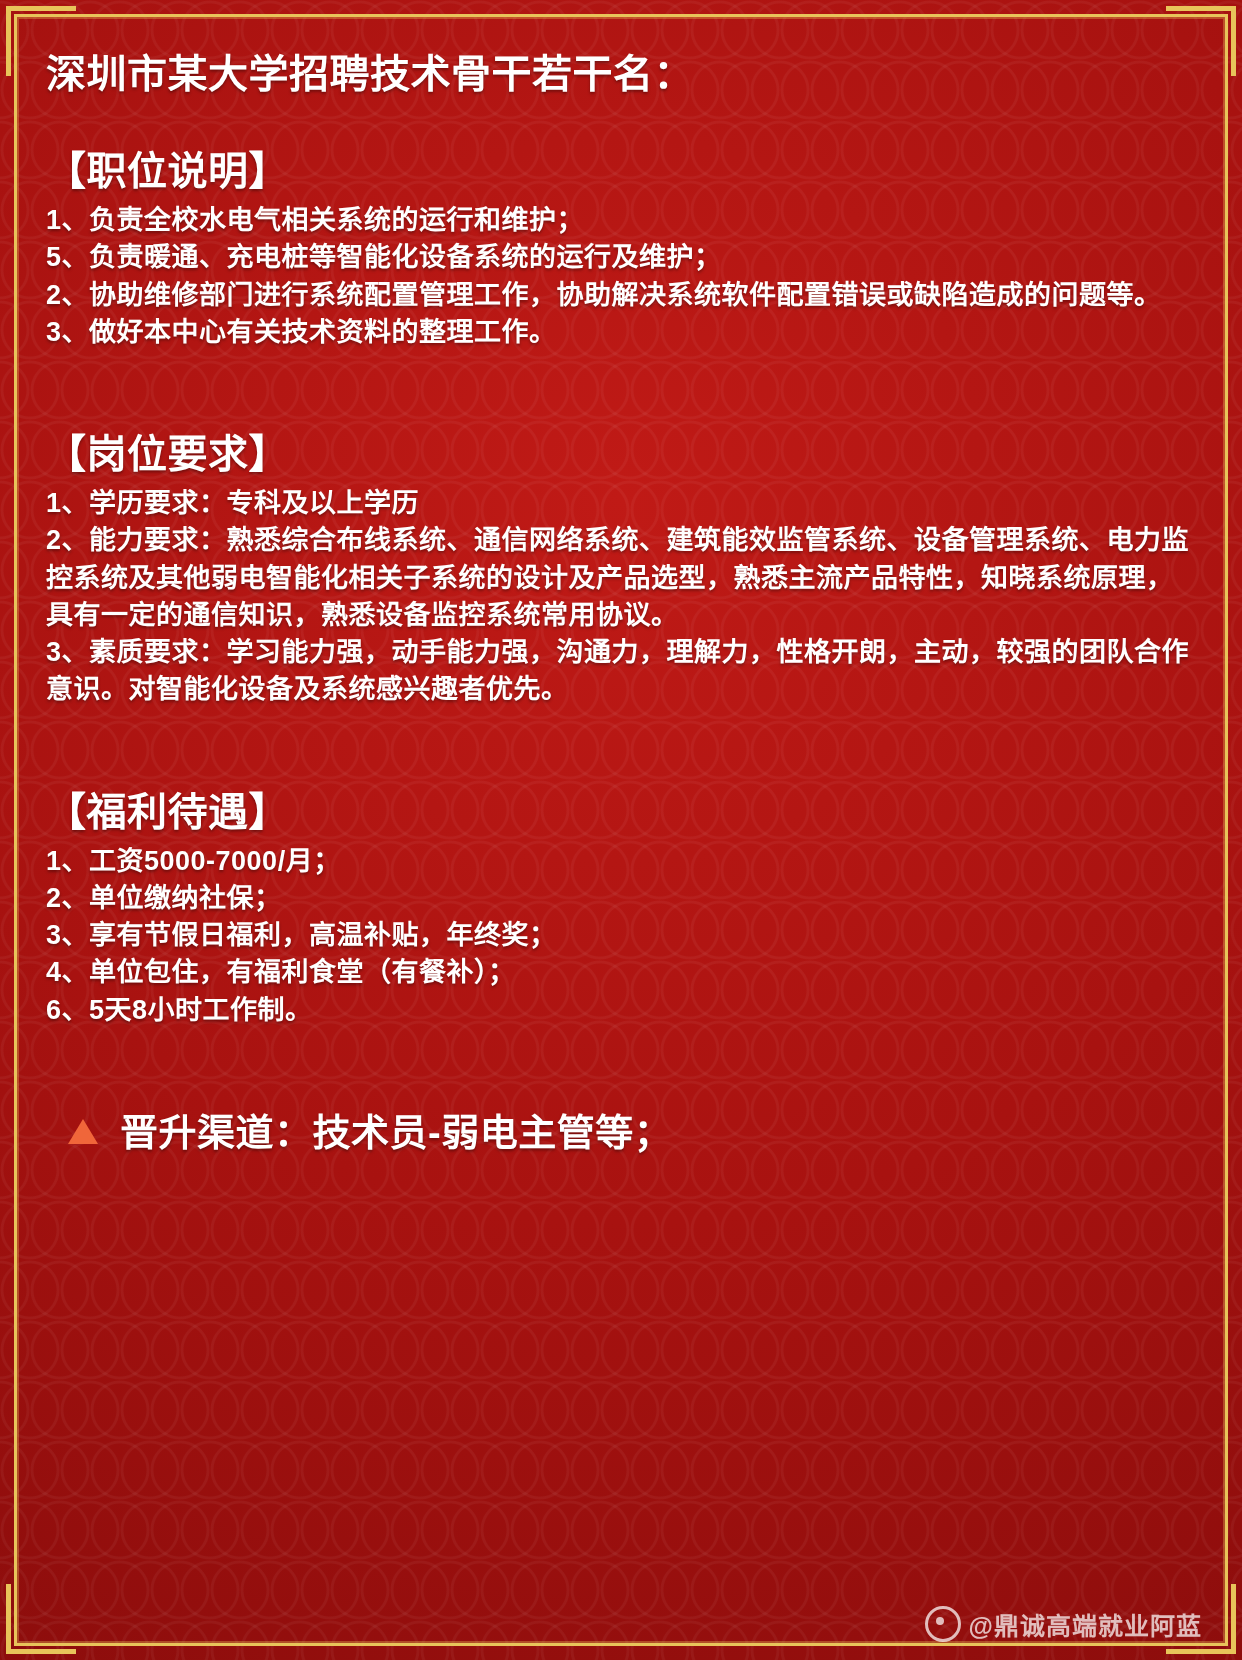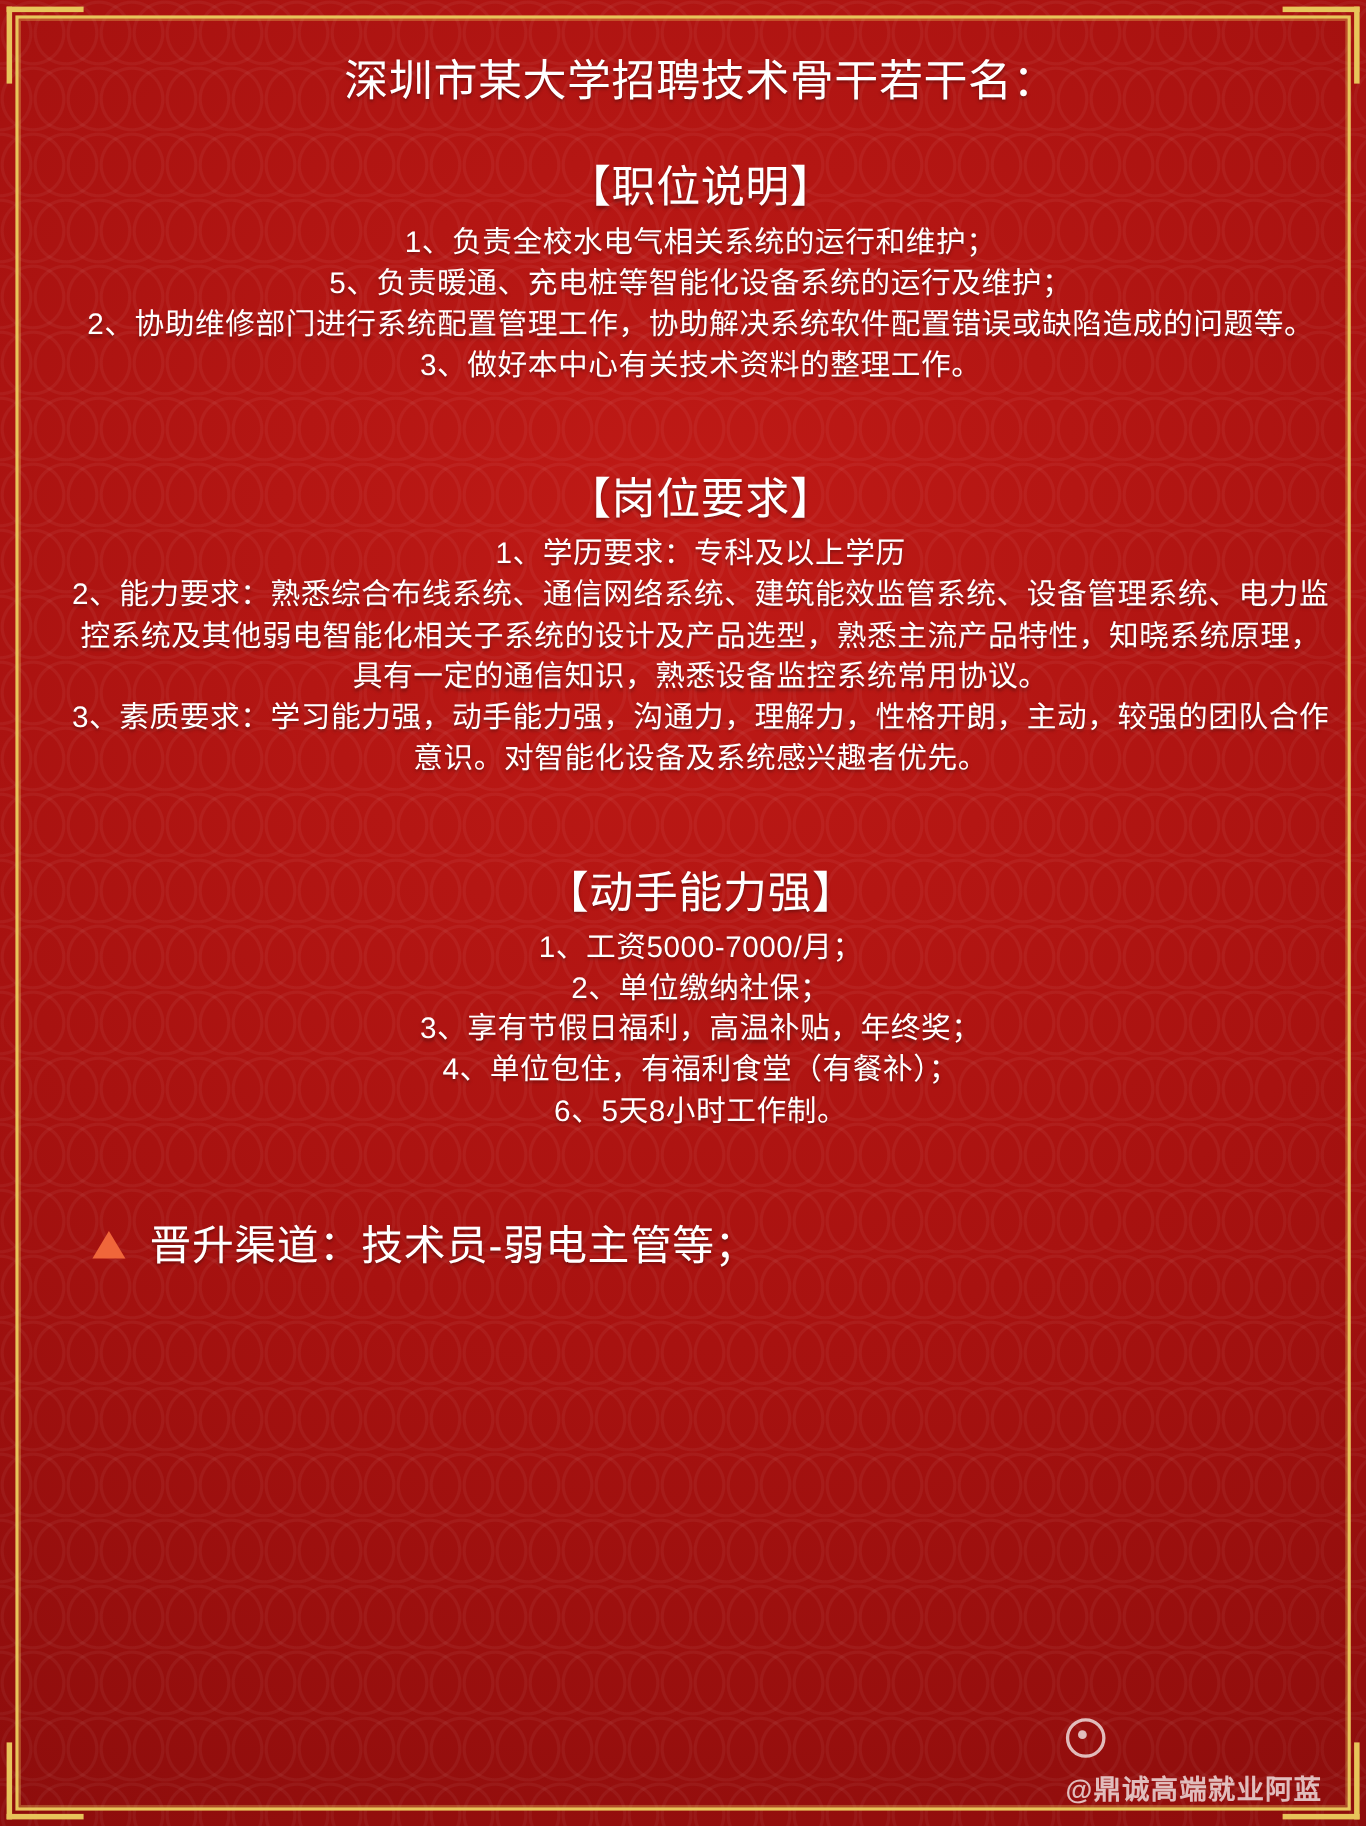--- a/index.html
+++ b/index.html
@@ -71,29 +71,28 @@
   .corner.bl { left: 6px;  bottom: 6px; }
   .corner.bl::before { left: 0; bottom: 0; }
   .corner.bl::after  { left: 0; bottom: 0; }
   .corner.br { right: 6px; bottom: 6px; }
   .corner.br::before { right: 0; bottom: 0; }
   .corner.br::after  { right: 0; bottom: 0; }
 
   
   .content {
     position: absolute;
-    left: 62px;
+    left: 46px;
     top: 48px;
     width: 1150px;
     color: #ffffff;
-    font-weight: normal;
+    font-weight: bold;
     line-height: 1.42;
     letter-spacing: 0.5px;
     text-shadow: 0 2px 3px rgba(0,0,0,.35);
-    text-align: center;
   }
 
   .title {
     font-size: 40px;
     line-height: 1.3;
     margin-bottom: 44px;
   }
 
   .section { margin-bottom: 30px; }
   .section-head {
@@ -130,21 +129,20 @@
     position: absolute;
     right: 40px;
     bottom: 18px;
     display: flex;
     align-items: flex-start;
     gap: 8px;
     color: rgba(255,255,255,.72);
     font-size: 25px;
     font-weight: bold;
     letter-spacing: 1px;
-    flex-direction: column;
   }
   .weibo-eye {
     width: 30px; height: 30px;
     border-radius: 50%;
     border: 3px solid rgba(255,255,255,.72);
     position: relative;
   }
   .weibo-eye::after {
     content: "";
     position: absolute;
@@ -182,21 +180,21 @@
     <div class="section">
       <div class="section-head">【岗位要求】</div>
       <div class="line">1、学历要求：专科及以上学历</div>
       <div class="line">2、能力要求：熟悉综合布线系统、通信网络系统、建筑能效监管系统、设备管理系统、电力监控系统及其他弱电智能化相关子系统的设计及产品选型，熟悉主流产品特性，知晓系统原理，具有一定的通信知识，熟悉设备监控系统常用协议。</div>
       <div class="line">3、素质要求：学习能力强，动手能力强，沟通力，理解力，性格开朗，主动，较强的团队合作意识。对智能化设备及系统感兴趣者优先。</div>
     </div>
 
     <div class="spacer-lg"></div>
 
     <div class="section">
-      <div class="section-head">【动手能力强】</div>
+      <div class="section-head">【福利待遇】</div>
       <div class="line">1、工资5000-7000/月；</div>
       <div class="line">2、单位缴纳社保；</div>
       <div class="line">3、享有节假日福利，高温补贴，年终奖；</div>
       <div class="line">4、单位包住，有福利食堂（有餐补）；</div>
       <div class="line">6、5天8小时工作制。</div>
     </div>
 
     <div class="spacer-md"></div>
 
     <div class="promo">

